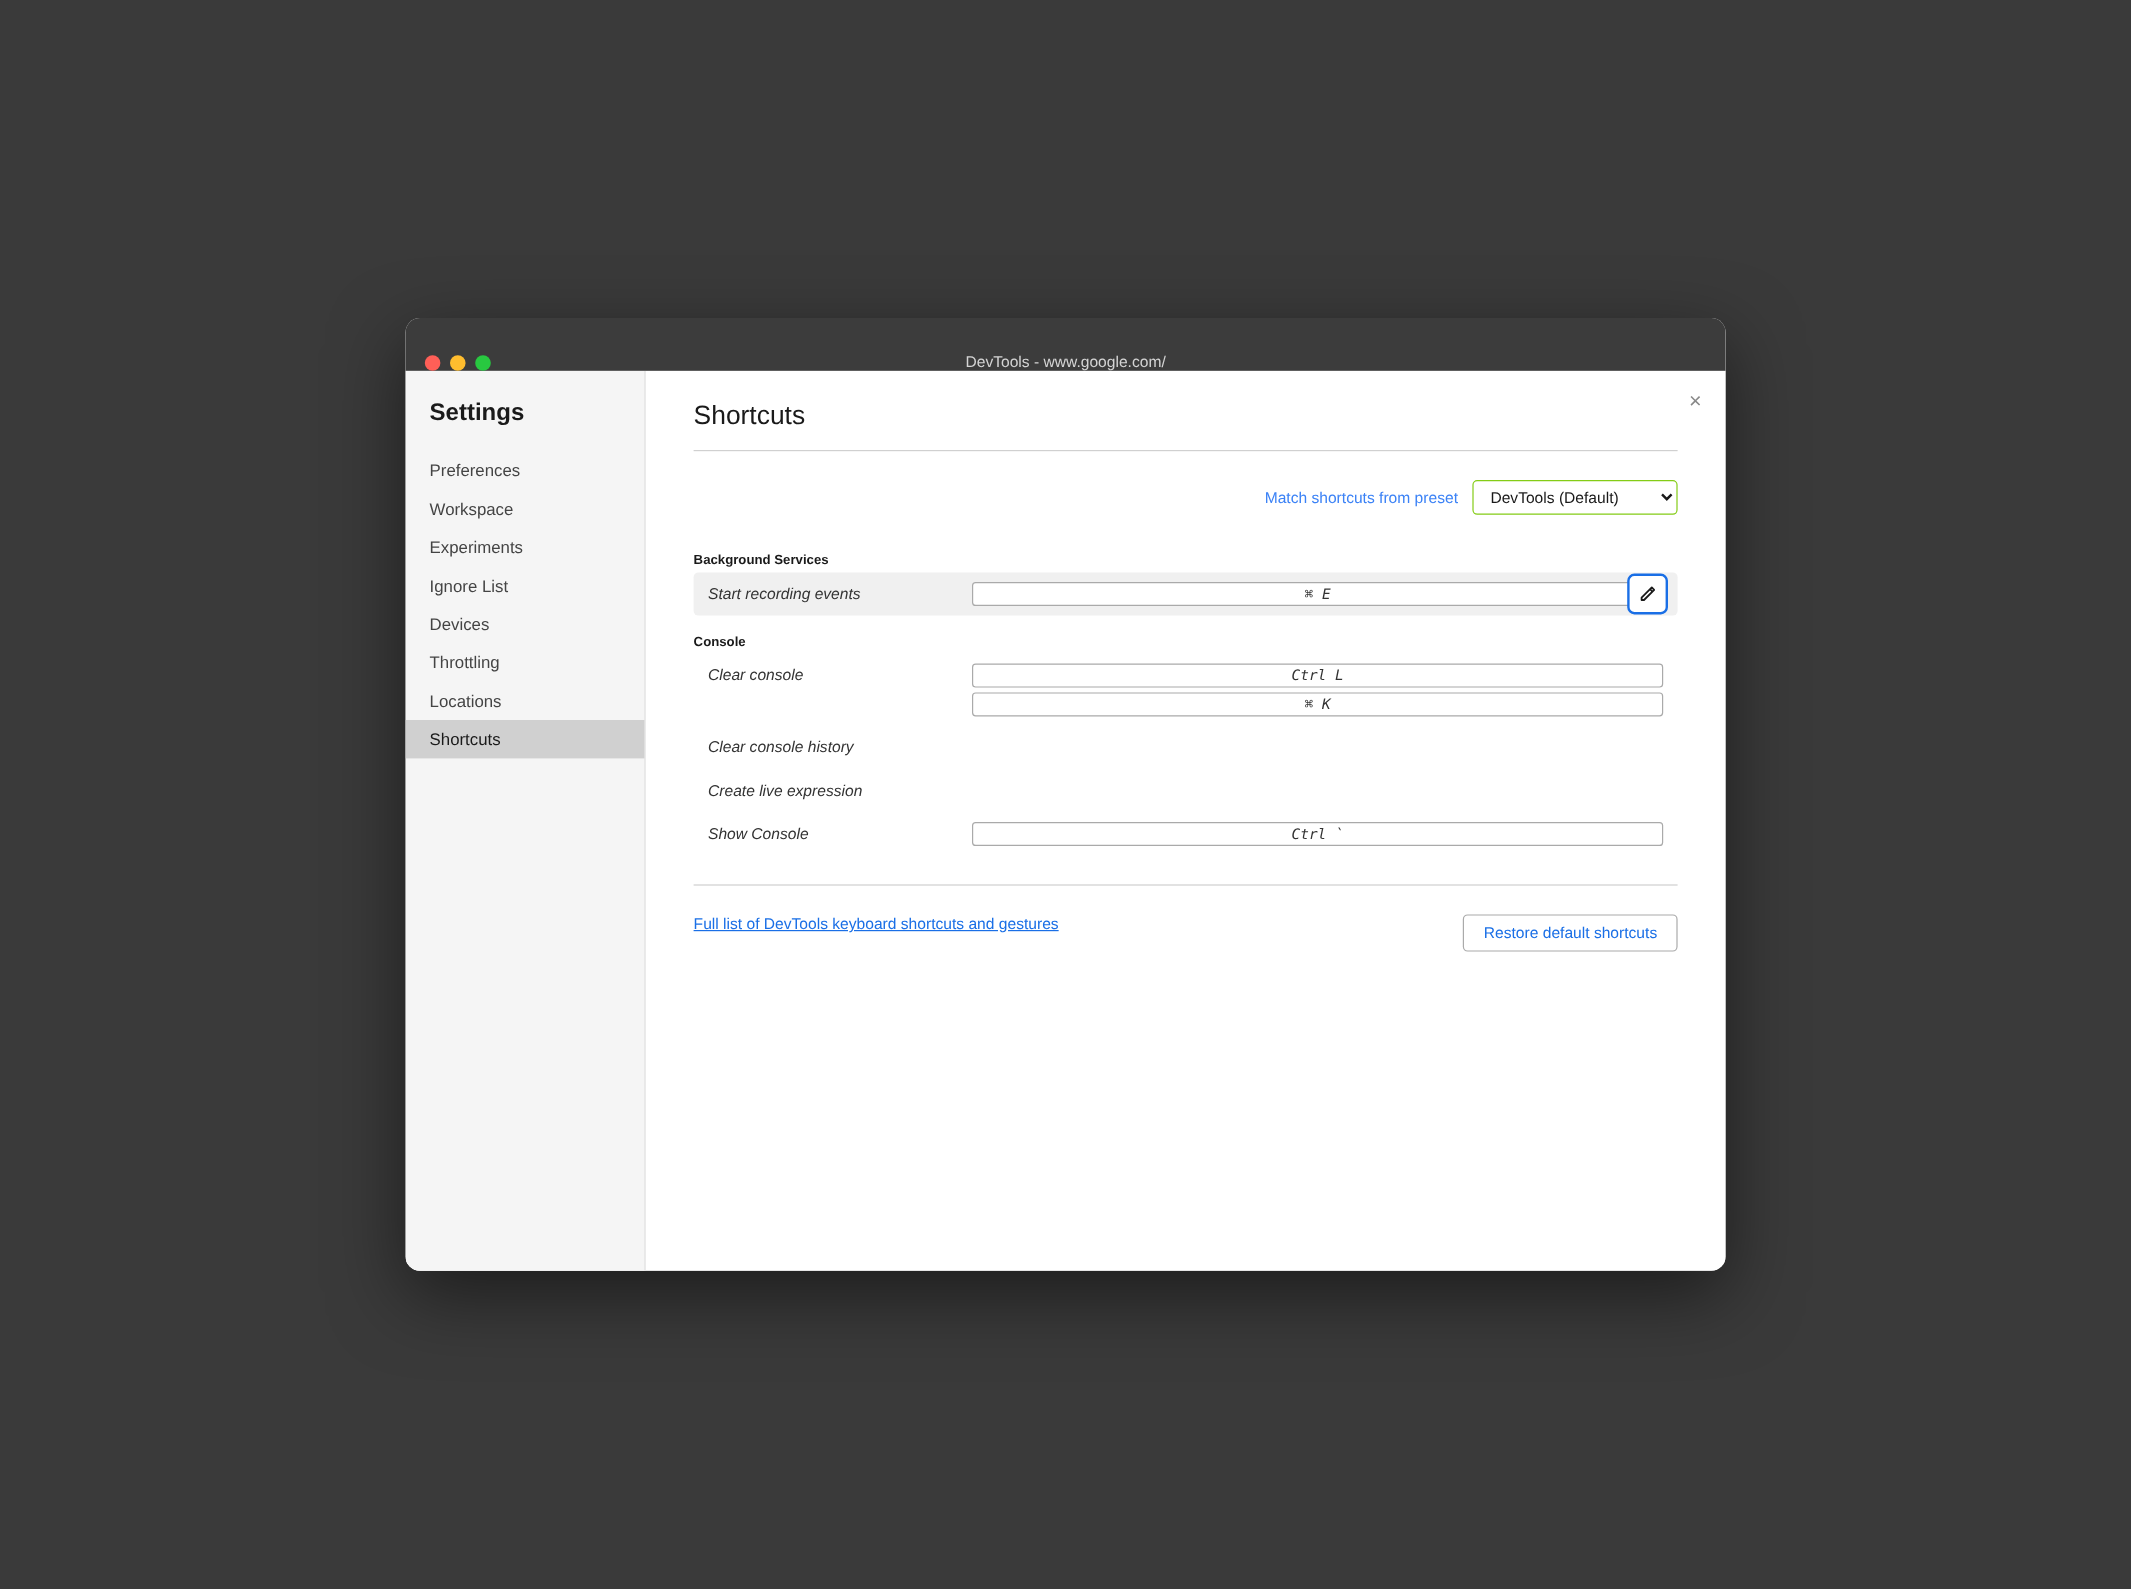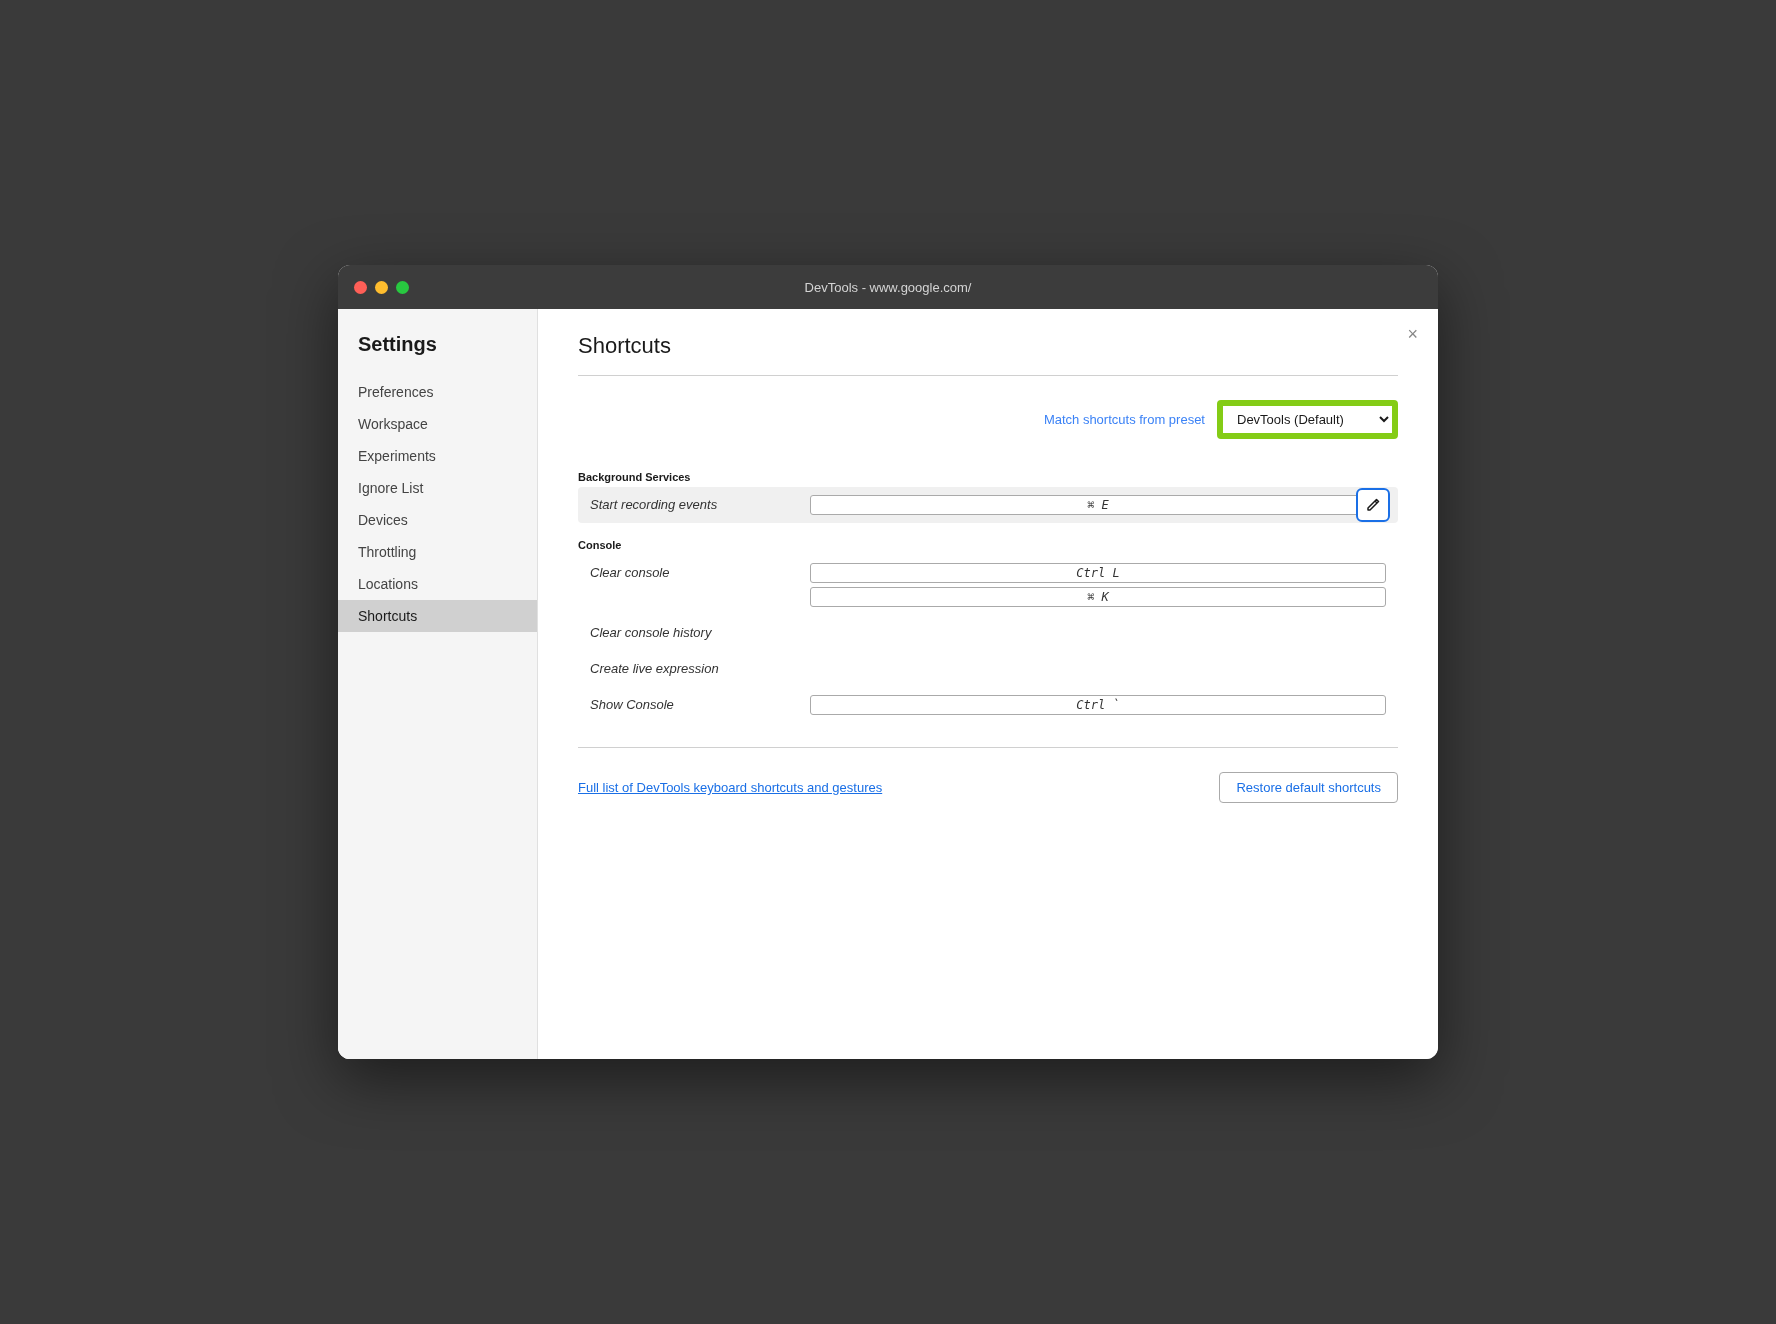--- a/index.html
+++ b/index.html
@@ -18,21 +18,21 @@
       background: #f0f0f0;
       border-radius: 12px;
       overflow: hidden;
       box-shadow: 0 20px 60px rgba(0,0,0,0.5);
     }
 
     .titlebar {
       background: #3c3c3c;
       height: 44px;
       display: flex;
-      align-items: center;
+      align-items: flex-end;
       justify-content: center;
       position: relative;
       padding: 0 16px;
     }
 
     .traffic-lights {
       position: absolute;
       left: 16px;
       display: flex;
       gap: 8px;
@@ -142,21 +142,21 @@
     }
 
     .preset-label {
       font-size: 13px;
       color: #3b82f6;
     }
 
     .preset-select {
       padding: 5px 28px 5px 10px;
       font-size: 13px;
-      border: 6px solid #84cc16;
+      border: 1px solid #84cc16;
       border-radius: 4px;
       background: white;
       cursor: pointer;
       appearance: auto;
       color: #1a1a1a;
     }
 
     
     .section-title {
       font-size: 11px;
@@ -226,21 +226,20 @@
     }
 
     .edit-btn svg {
       width: 16px;
       height: 16px;
     }
 
     
     .footer {
       display: flex;
-      align-items: center;
       justify-content: space-between;
       margin-top: 8px;
     }
 
     .footer-link {
       color: #1a6fe6;
       font-size: 13px;
       text-decoration: underline;
       cursor: pointer;
     }

